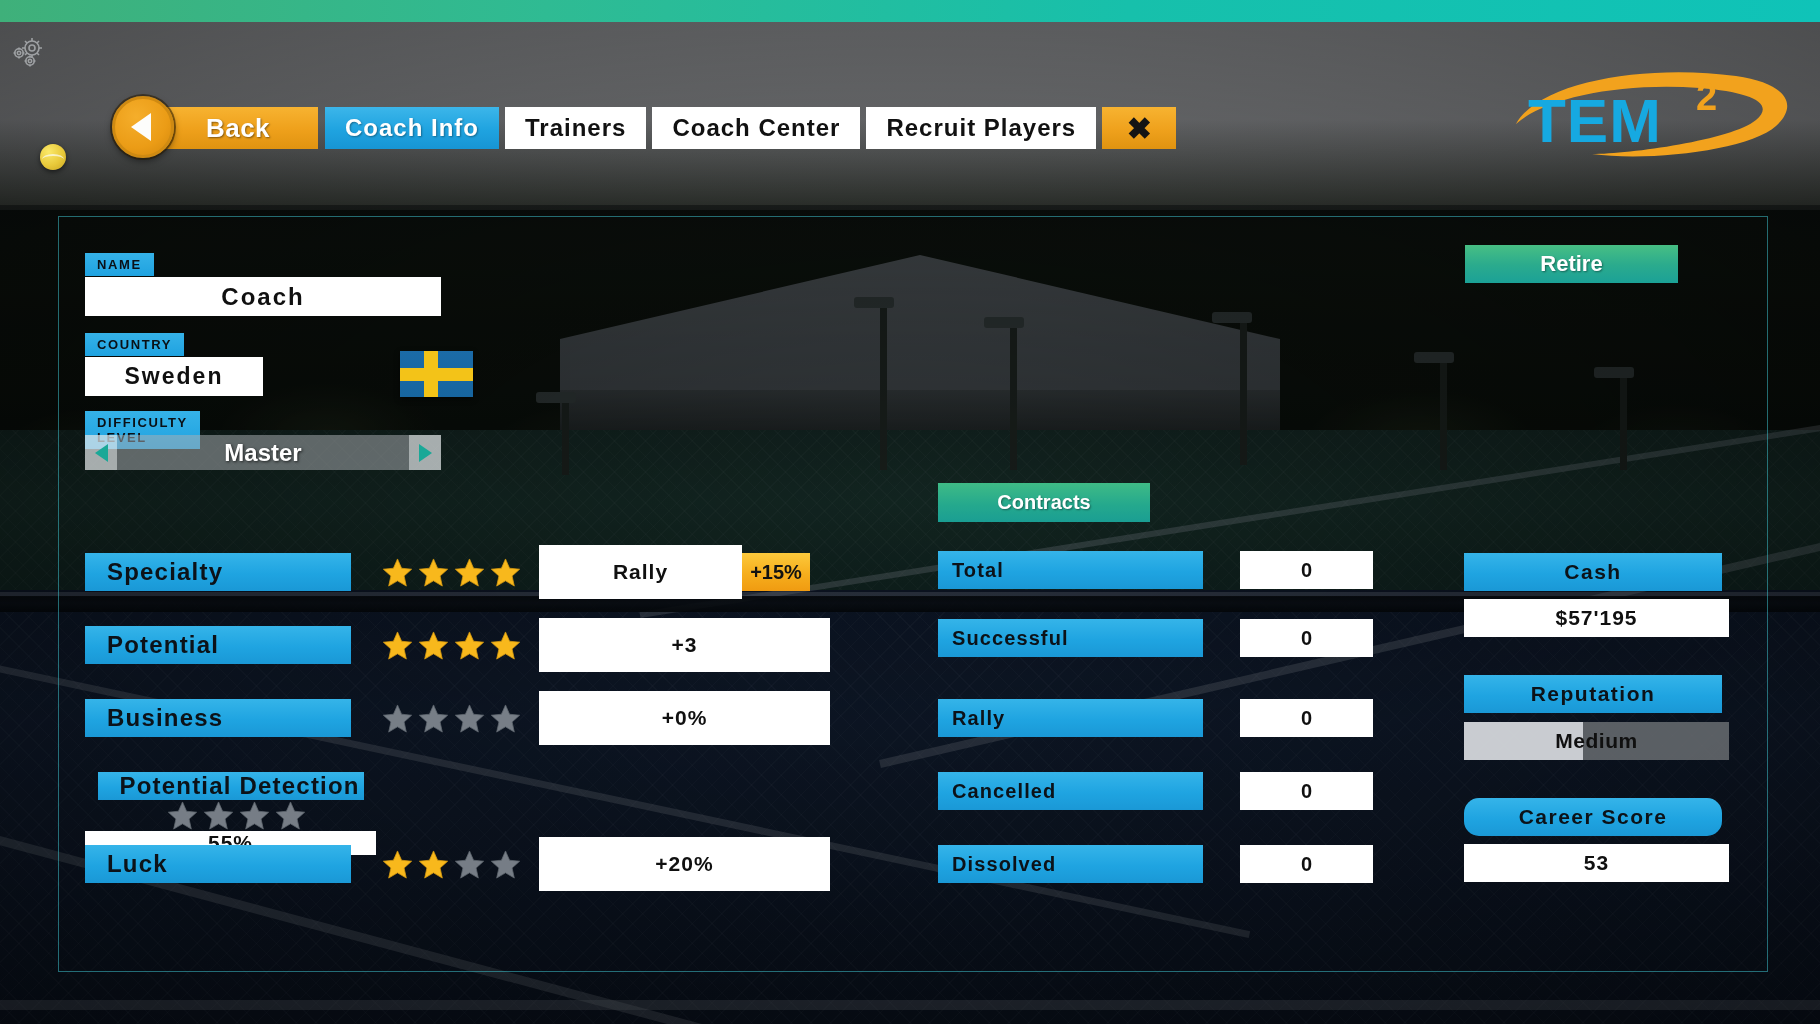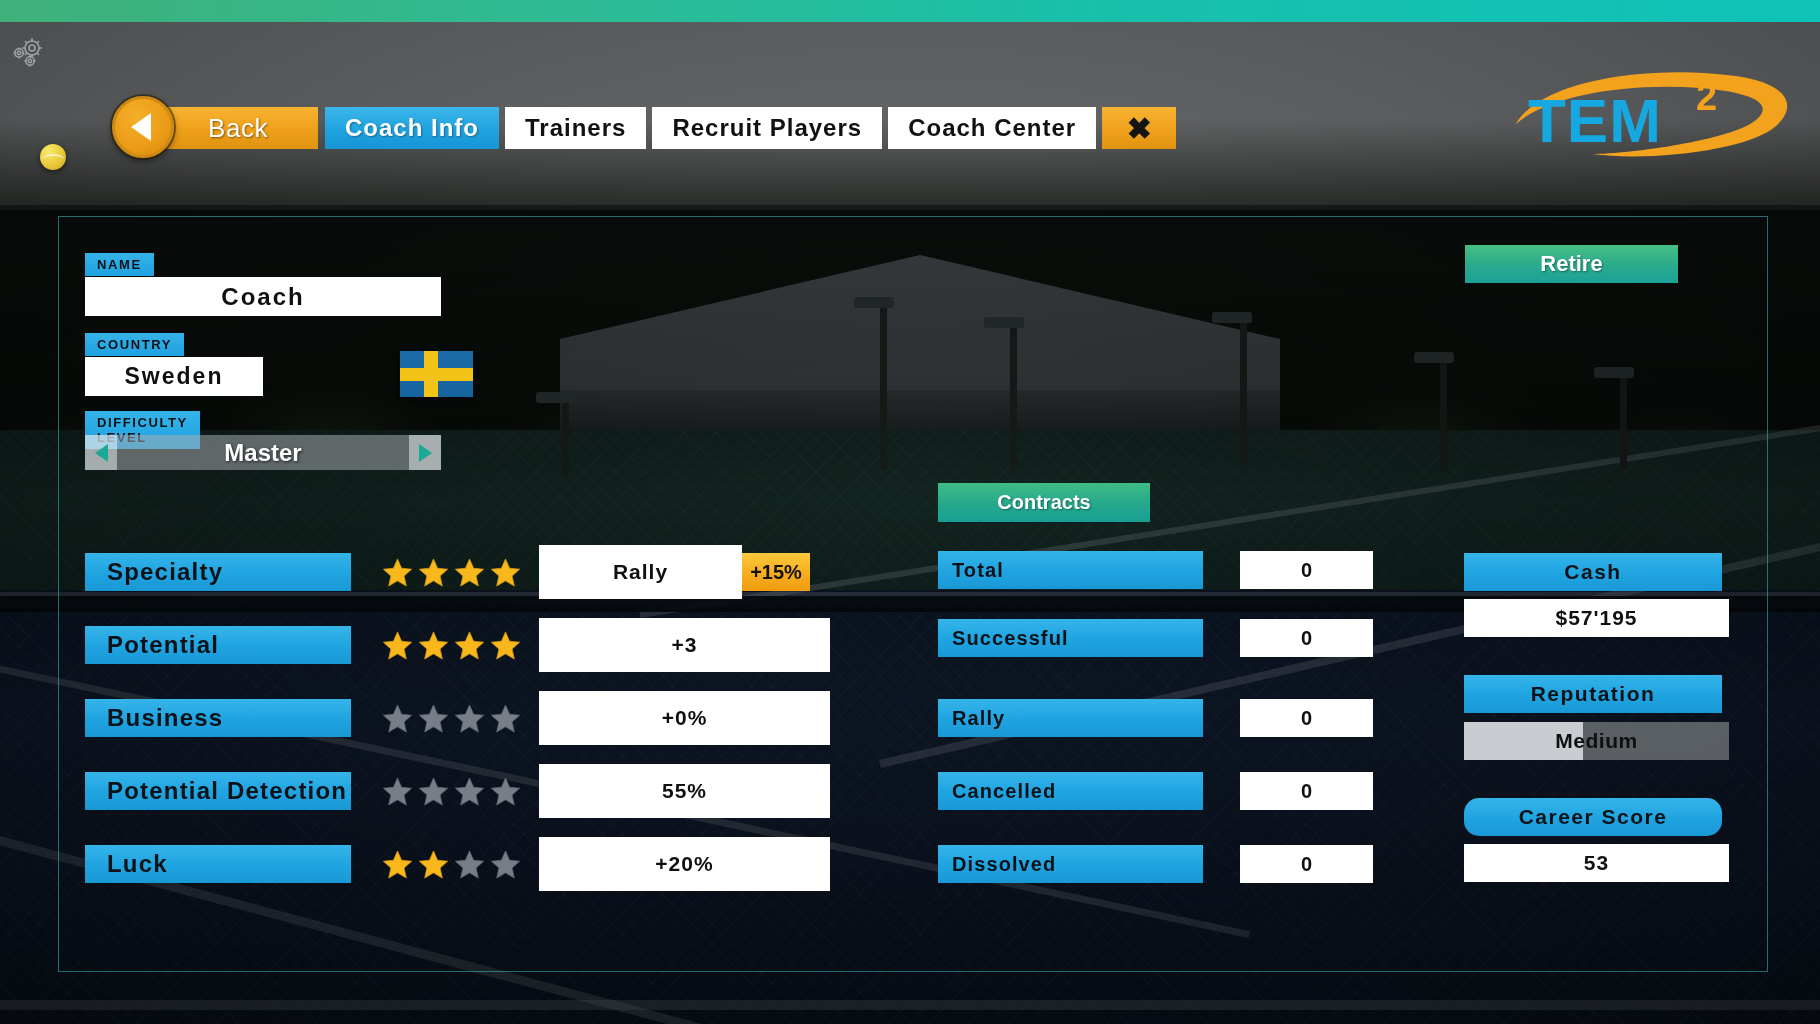--- a/index.html
+++ b/index.html
@@ -140,21 +140,21 @@
     border-right: 20px solid #fdfdfb;
     margin-right: 4px;
   }
   .back-btn {
     position: absolute; left: 158px; top: 107px; width: 160px; height: 42px;
     background: linear-gradient(180deg, #f7b331 0%, #efa11c 52%, #e09310 100%);
     display: flex; align-items: center; justify-content: center;
     z-index: 26;
   }
   .back-btn span {
-    color: #ffffff; font-size: 26px; font-weight: normal; letter-spacing: 0.5px;
+    color: #ffffff; font-size: 26px; font-weight: bold; letter-spacing: 0.5px;
     text-shadow: 1px 1px 2px rgba(0,0,0,0.45);
   }
 
   .tabs { position: absolute; left: 325px; top: 107px; display: flex; gap: 6px; z-index: 26; }
   .tab {
     height: 42px; padding: 0 20px;
     background: #ffffff;
     display: flex; align-items: center; justify-content: center;
     color: #111; font-size: 24px; font-weight: bold; letter-spacing: 1px;
     white-space: nowrap;
@@ -378,24 +378,24 @@
   </div>
 
   <div class="tabs">
     <div class="tab active">
       <span>Coach Info</span>
     </div>
     <div class="tab">
       <span>Trainers</span>
     </div>
     <div class="tab">
+      <span>Coach Center</span>
+    </div>
+    <div class="tab">
       <span>Recruit Players</span>
-    </div>
-    <div class="tab">
-      <span>Coach Center</span>
     </div>
     <div class="tab-close">
       <span>✖</span>
     </div>
   </div>
 
   <div class="logo">
     <svg viewBox="0 0 300 108" width="300" height="108" aria-hidden="true">
       <path d="M16 62 C40 18, 150 2, 236 14 C285 21, 300 42, 276 64 C250 88, 150 100, 92 92 C130 92, 232 78, 256 58 C276 41, 250 30, 200 26 C120 20, 44 36, 16 62 Z" fill="#f2a21d"></path>
       <text x="28" y="80" font-family="Liberation Sans, sans-serif" font-size="62" font-weight="bold" fill="#16a9e1" letter-spacing="1">TEM</text>
@@ -482,21 +482,21 @@
           <svg viewBox="0 0 32 32" class="star">
             <path d="M16 2 L20.2 11.6 L30.6 12.6 L22.8 19.6 L25.1 30 L16 24.6 L6.9 30 L9.2 19.6 L1.4 12.6 L11.8 11.6 Z" fill="#8a9199" stroke="#6e767e" opacity="0.85" stroke-width="0.8"></path>
           </svg>
           <svg viewBox="0 0 32 32" class="star">
             <path d="M16 2 L20.2 11.6 L30.6 12.6 L22.8 19.6 L25.1 30 L16 24.6 L6.9 30 L9.2 19.6 L1.4 12.6 L11.8 11.6 Z" fill="#8a9199" stroke="#6e767e" opacity="0.85" stroke-width="0.8"></path>
           </svg>
         </div>
       <div class="skill-value" style="width:291px;">+0%</div>
     </div>
 
-    <div class="skill-row" style="top:219px;">
+    <div class="skill-row" style="top:219px;flex-direction:column;">
       <div class="skill-label">Potential Detection</div>
       <div class="stars">
           <svg viewBox="0 0 32 32" class="star">
             <path d="M16 2 L20.2 11.6 L30.6 12.6 L22.8 19.6 L25.1 30 L16 24.6 L6.9 30 L9.2 19.6 L1.4 12.6 L11.8 11.6 Z" fill="#8a9199" stroke="#6e767e" opacity="0.85" stroke-width="0.8"></path>
           </svg>
           <svg viewBox="0 0 32 32" class="star">
             <path d="M16 2 L20.2 11.6 L30.6 12.6 L22.8 19.6 L25.1 30 L16 24.6 L6.9 30 L9.2 19.6 L1.4 12.6 L11.8 11.6 Z" fill="#8a9199" stroke="#6e767e" opacity="0.85" stroke-width="0.8"></path>
           </svg>
           <svg viewBox="0 0 32 32" class="star">
             <path d="M16 2 L20.2 11.6 L30.6 12.6 L22.8 19.6 L25.1 30 L16 24.6 L6.9 30 L9.2 19.6 L1.4 12.6 L11.8 11.6 Z" fill="#8a9199" stroke="#6e767e" opacity="0.85" stroke-width="0.8"></path>

